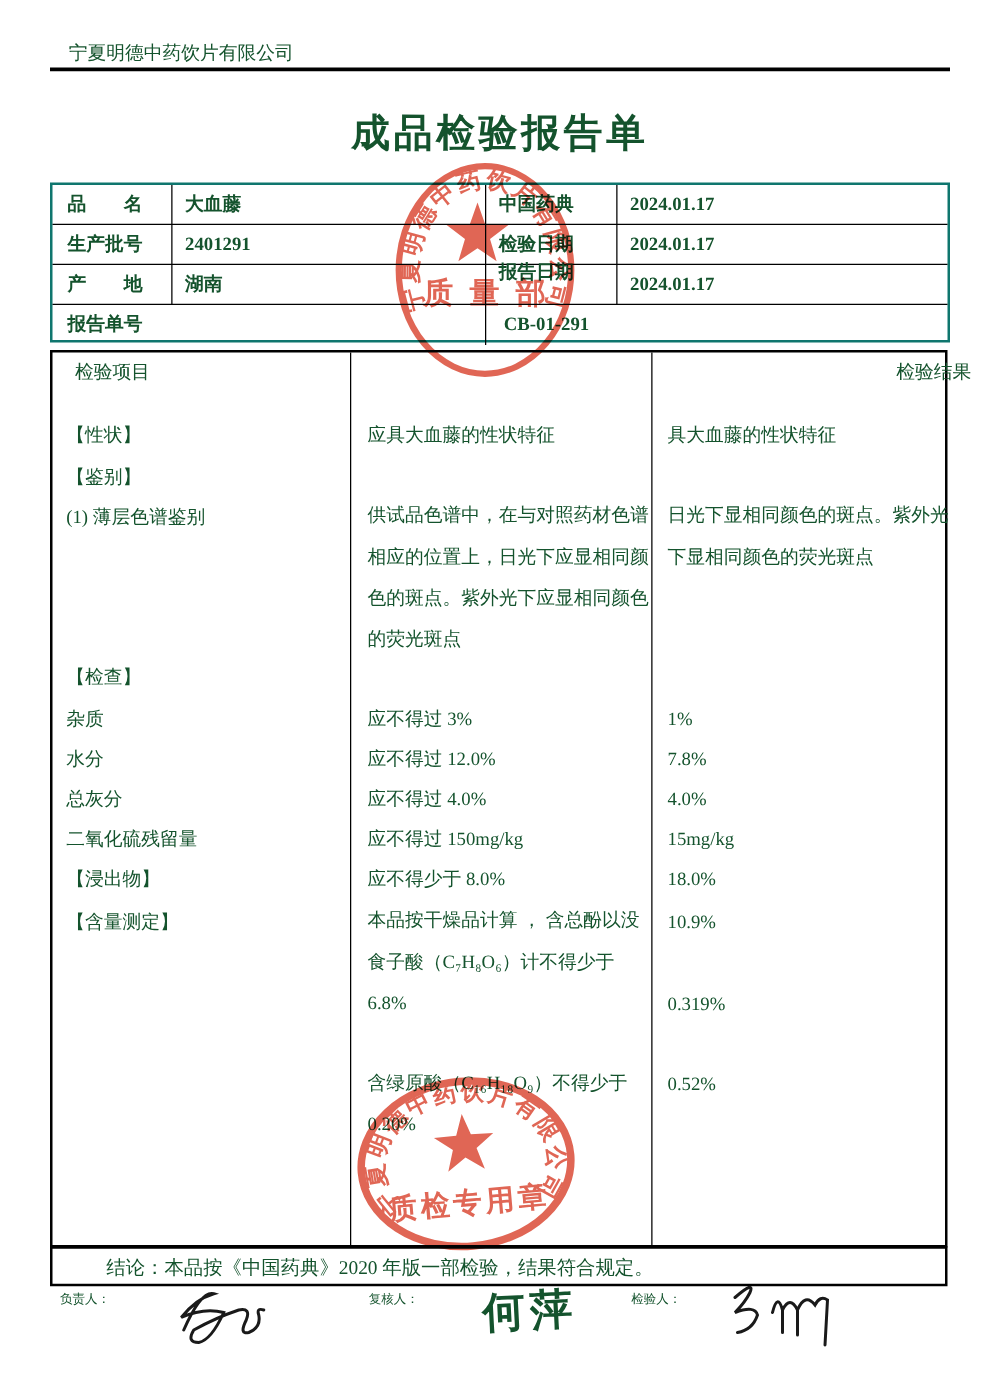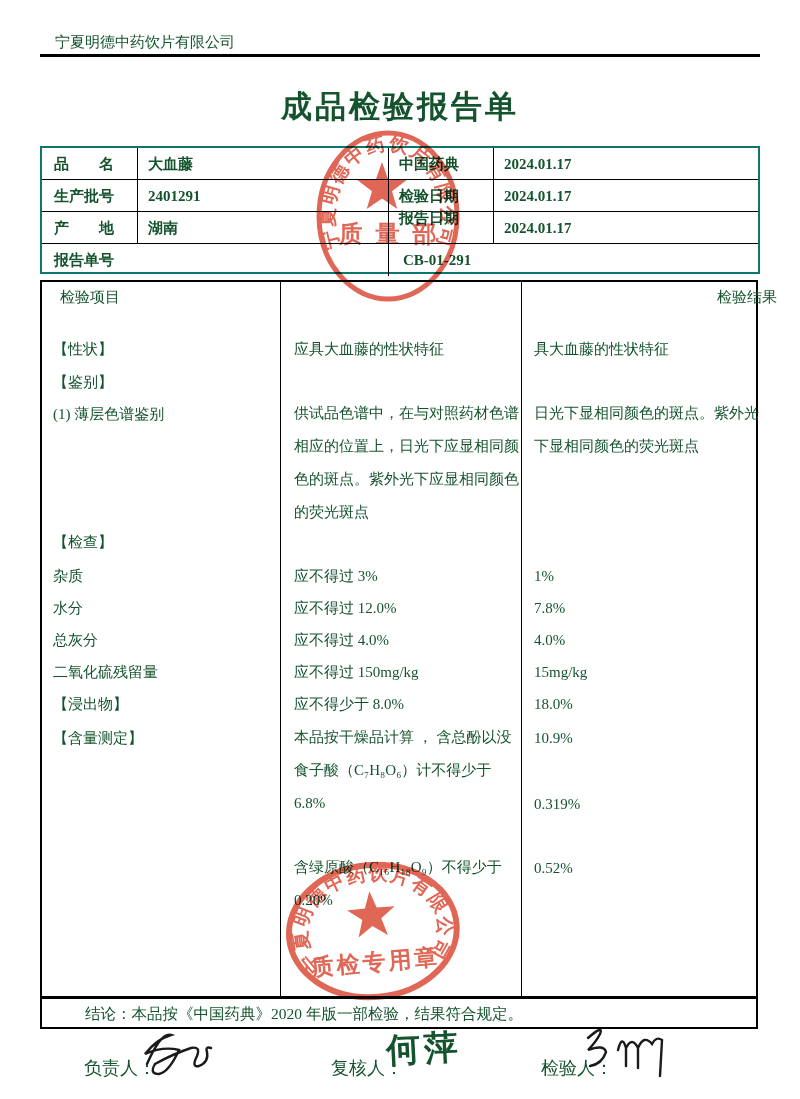--- a/index.html
+++ b/index.html
@@ -19,21 +19,21 @@
   .cell{position:absolute;line-height:20px;white-space:nowrap;}
   
   .main{left:40px;top:280px;width:718px;height:718px;border:2px solid #000;box-sizing:border-box;font-size:15px;}
   .main .vdiv{position:absolute;top:0;width:1px;height:100%;background:#000;}
   .colhead{position:absolute;top:6px;text-underline-offset:4px;}
   .line{position:absolute;line-height:20px;white-space:nowrap;}
   .para{position:absolute;line-height:33px;white-space:normal;}
   
   .concl{left:40px;top:997px;width:718px;height:32px;border:2px solid #000;box-sizing:border-box;}
   .concl span{position:absolute;left:12px;top:5px;font-size:15.5px;white-space:nowrap;margin-left:31px;}
-  .siglabel{top:1056px;font-size:18px;margin-left:36px;}
+  .siglabel{top:1032px;font-size:10px;}
   .signame{left:386px;top:1026px;font-size:34px;font-weight:600;transform:rotate(-3deg);letter-spacing:4px;}
   
   .stamp{pointer-events:none;mix-blend-mode:multiply;opacity:0.82;}
   .stamp text{font-family:"Liberation Serif","DejaVu Serif",serif;font-weight:bold;}
 </style>
 </head>
 <body>
 
 <div id="page">
 

